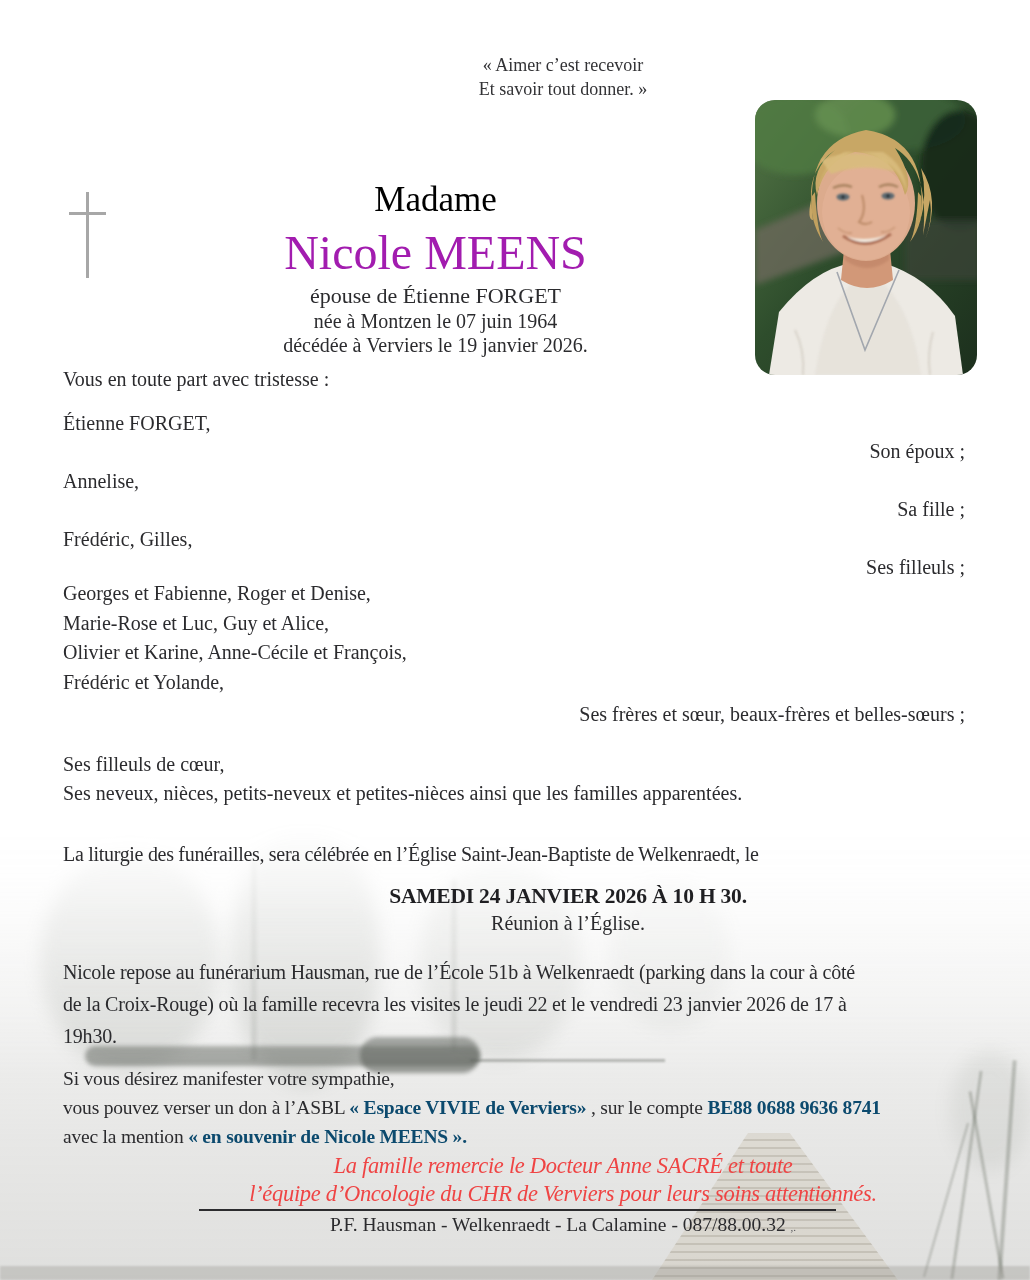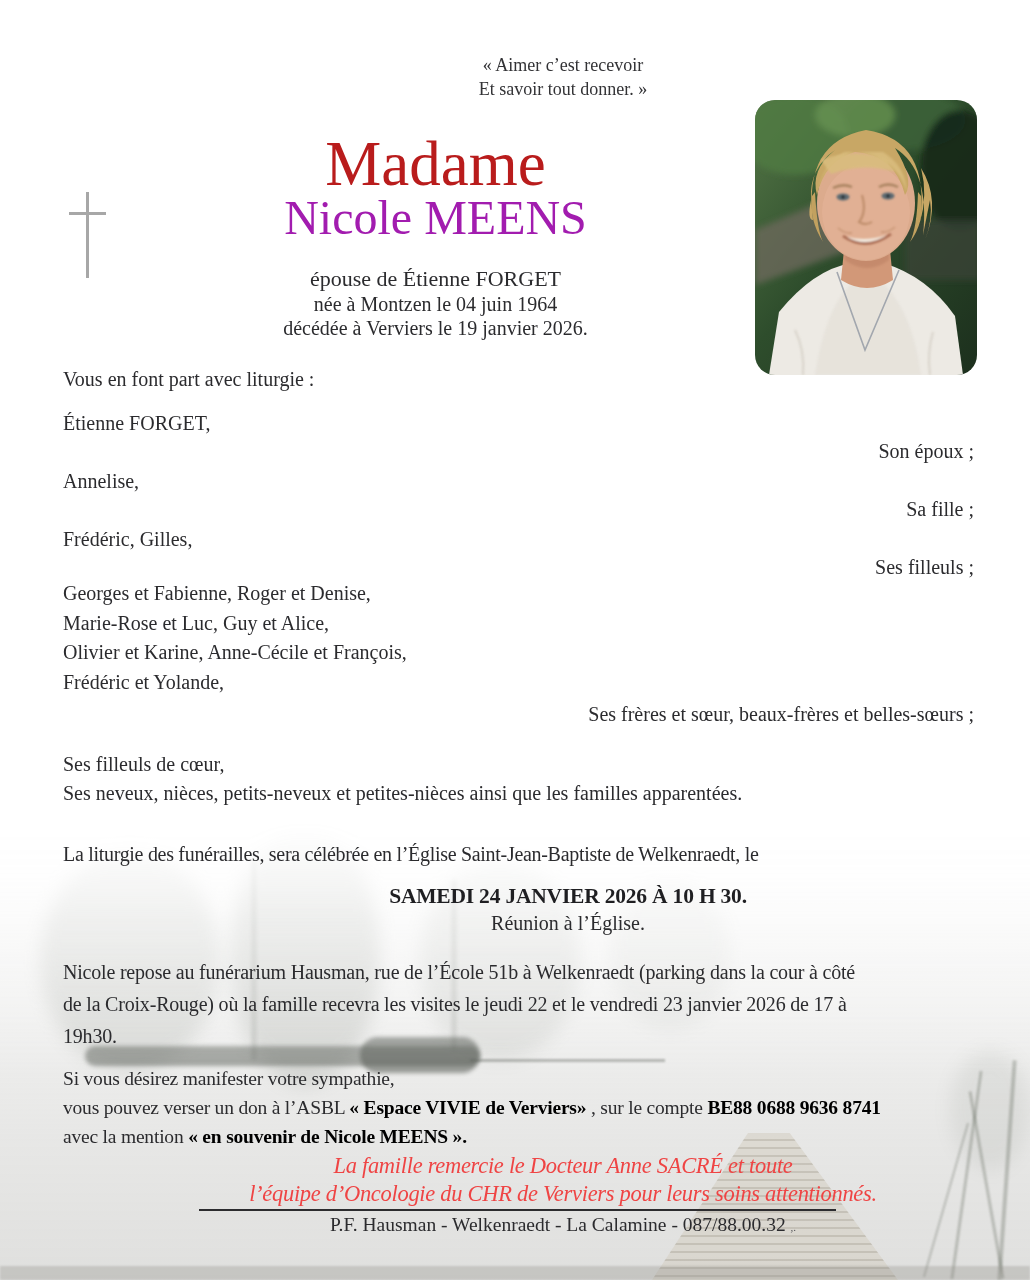--- a/index.html
+++ b/index.html
@@ -9,44 +9,44 @@
     width:1030px;height:1280px;
     margin:0 auto;
     background:#ffffff;
     font-family:"Liberation Serif","DejaVu Serif",serif;
     color:#2b2b2e;
     overflow:hidden;
   }
   .abs{position:absolute;white-space:nowrap;}
   .ctr{left:0;width:1030px;text-align:center;padding-left:48px;}
   .left-col{left:63px;}
-  .right-col{right:56px;text-align:center;}
+  .right-col{right:65px;text-align:center;}
 
   
   .quote{top:53px;font-size:18px;line-height:24px;color:#333336;}
   .title-block{top:138px;left:63px;width:745px;text-align:center;}
-  .title-madame{font-size:63px;line-height:53px;color:#b91c1c;}
+  .title-madame{font-size:35px;line-height:53px;color:#000000;margin-top:35px;}
   .title-name{font-size:48px;line-height:53px;color:#a21caf;}
-  .title-spouse{font-size:22px;line-height:27px;margin-top:21px;}
+  .title-spouse{font-size:22px;line-height:27px;margin-top:3px;}
   .title-sub{font-size:20px;line-height:24px;}
   .cross{position:absolute;left:66px;top:189px;opacity:.75;filter:blur(.4px);}
 
   
   .photo{
     position:absolute;left:755px;top:100px;width:222px;height:275px;
     border-radius:20px;overflow:hidden;
   }
 
   
   .body-line{font-size:20px;line-height:26px;}
   .names-block{top:579px;left:63px;font-size:20px;line-height:29.5px;white-space:nowrap;}
   .others-block{top:750px;left:63px;font-size:20px;line-height:29px;white-space:nowrap;}
   .visit-block{top:956px;left:63px;font-size:20px;line-height:32px;white-space:nowrap;letter-spacing:-.2px;font-family:Liberation Serif, serif;}
   .donation-block{top:1064px;left:63px;font-size:19.5px;line-height:29px;white-space:nowrap;letter-spacing:-.2px;}
-  .donation-block b{color:#000000;}
+  .donation-block b{color:#0c4a6e;}
   .samedi{top:884px;font-weight:bold;font-size:21.5px;color:#1f1f22;letter-spacing:-.2px;}
   .reunion{top:912px;font-size:20px;}
   .liturgy{top:843px;font-size:20px;letter-spacing:-.3px;}
   .thanks{top:1152px;font-style:italic;font-size:22.5px;line-height:28px;color:#ef4444;letter-spacing:-.3px;}
   .rule{top:1209px;left:199px;width:637px;height:2px;background:#2c2c2f;}
   .footer-line{top:1214px;font-size:19.5px;}
   .artifact{font-size:11px;color:#55555a;vertical-align:baseline;}
 
   
   .watermark{
@@ -114,21 +114,21 @@
 
   <svg class="cross" width="42" height="92" viewBox="0 0 42 92">
     <line x1="21.5" y1="3" x2="21.5" y2="89" stroke="#8a8a8a" stroke-width="3"></line>
     <line x1="3" y1="24.5" x2="40" y2="24.5" stroke="#8a8a8a" stroke-width="3"></line>
   </svg>
 
   <div class="abs title-block">
     <div class="title-madame">Madame</div>
     <div class="title-name">Nicole MEENS</div>
     <div class="title-spouse">épouse de Étienne FORGET</div>
-    <div class="title-sub">née à Montzen le 04 juin 1964</div>
+    <div class="title-sub">née à Montzen le 07 juin 1964</div>
     <div class="title-sub">décédée à Verviers le 19 janvier 2026.</div>
   </div>
 
   <div class="photo">
     <svg width="222" height="275" viewBox="0 0 222 275">
       <defs>
         <linearGradient id="bgGreen" x1="0" y1="0" x2="1" y2="1">
           <stop offset="0" stop-color="#557747"></stop>
           <stop offset="0.45" stop-color="#2e4d2c"></stop>
           <stop offset="1" stop-color="#1c2f1d"></stop>
@@ -181,21 +181,21 @@
 
       <polyline points="82,172 110,250 144,170" stroke="#9aa0a8" stroke-width="1.6" fill="none" opacity=".9"></polyline>
 
       <g stroke="#d4cfc5" stroke-width="2" opacity=".8" filter="url(#soft)">
         <path d="M40 230 Q50 250 48 275" fill="none"></path>
         <path d="M178 232 Q172 252 175 275" fill="none"></path>
       </g>
     </svg>
   </div>
 
-  <div class="abs left-col body-line" style="top:366px">Vous en font part avec liturgie :</div>
+  <div class="abs left-col body-line" style="top:366px">Vous en toute part avec tristesse :</div>
 
   <div class="abs left-col body-line" style="top:410px">Étienne FORGET,</div>
   <div class="abs right-col body-line" style="top:438px">Son époux ;</div>
 
   <div class="abs left-col body-line" style="top:468px">Annelise,</div>
   <div class="abs right-col body-line" style="top:496px">Sa fille ;</div>
 
   <div class="abs left-col body-line" style="top:526px">Frédéric, Gilles,</div>
   <div class="abs right-col body-line" style="top:554px">Ses filleuls ;</div>
 

